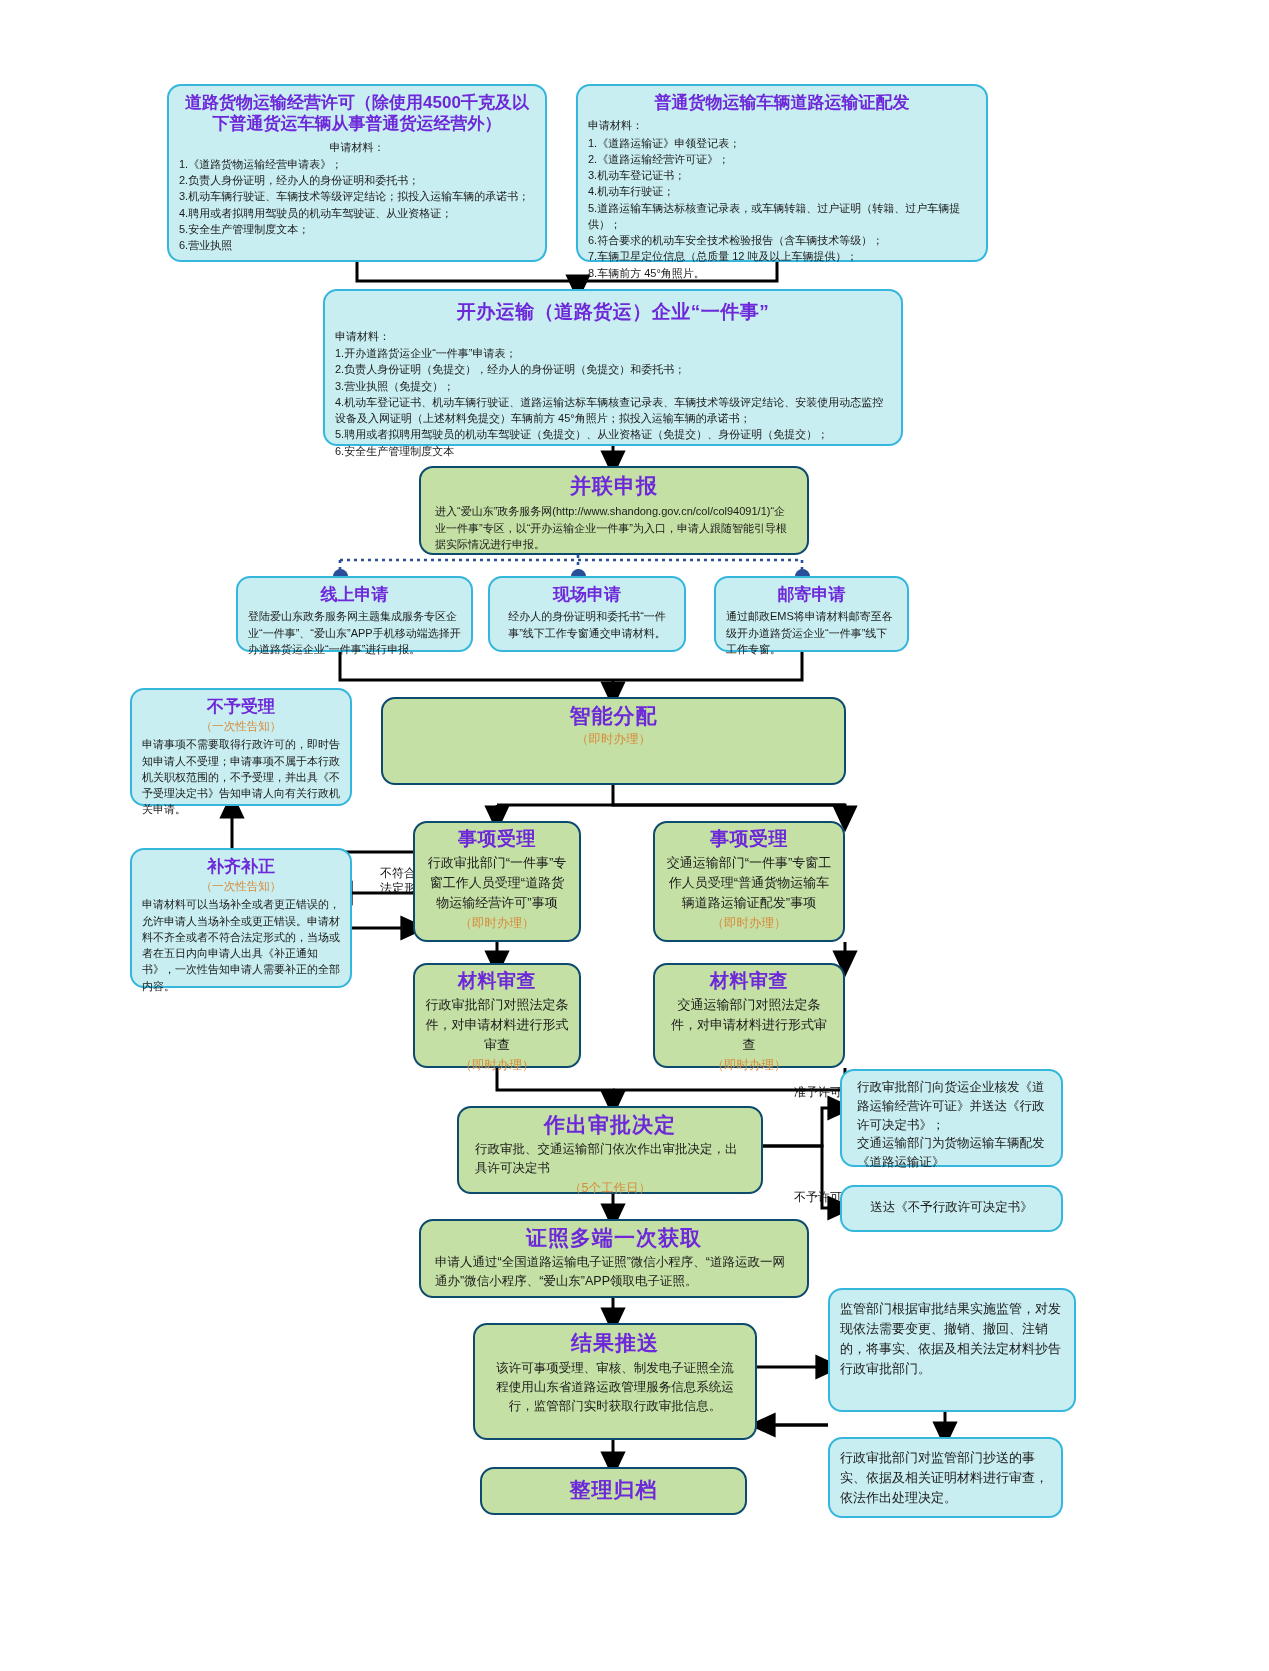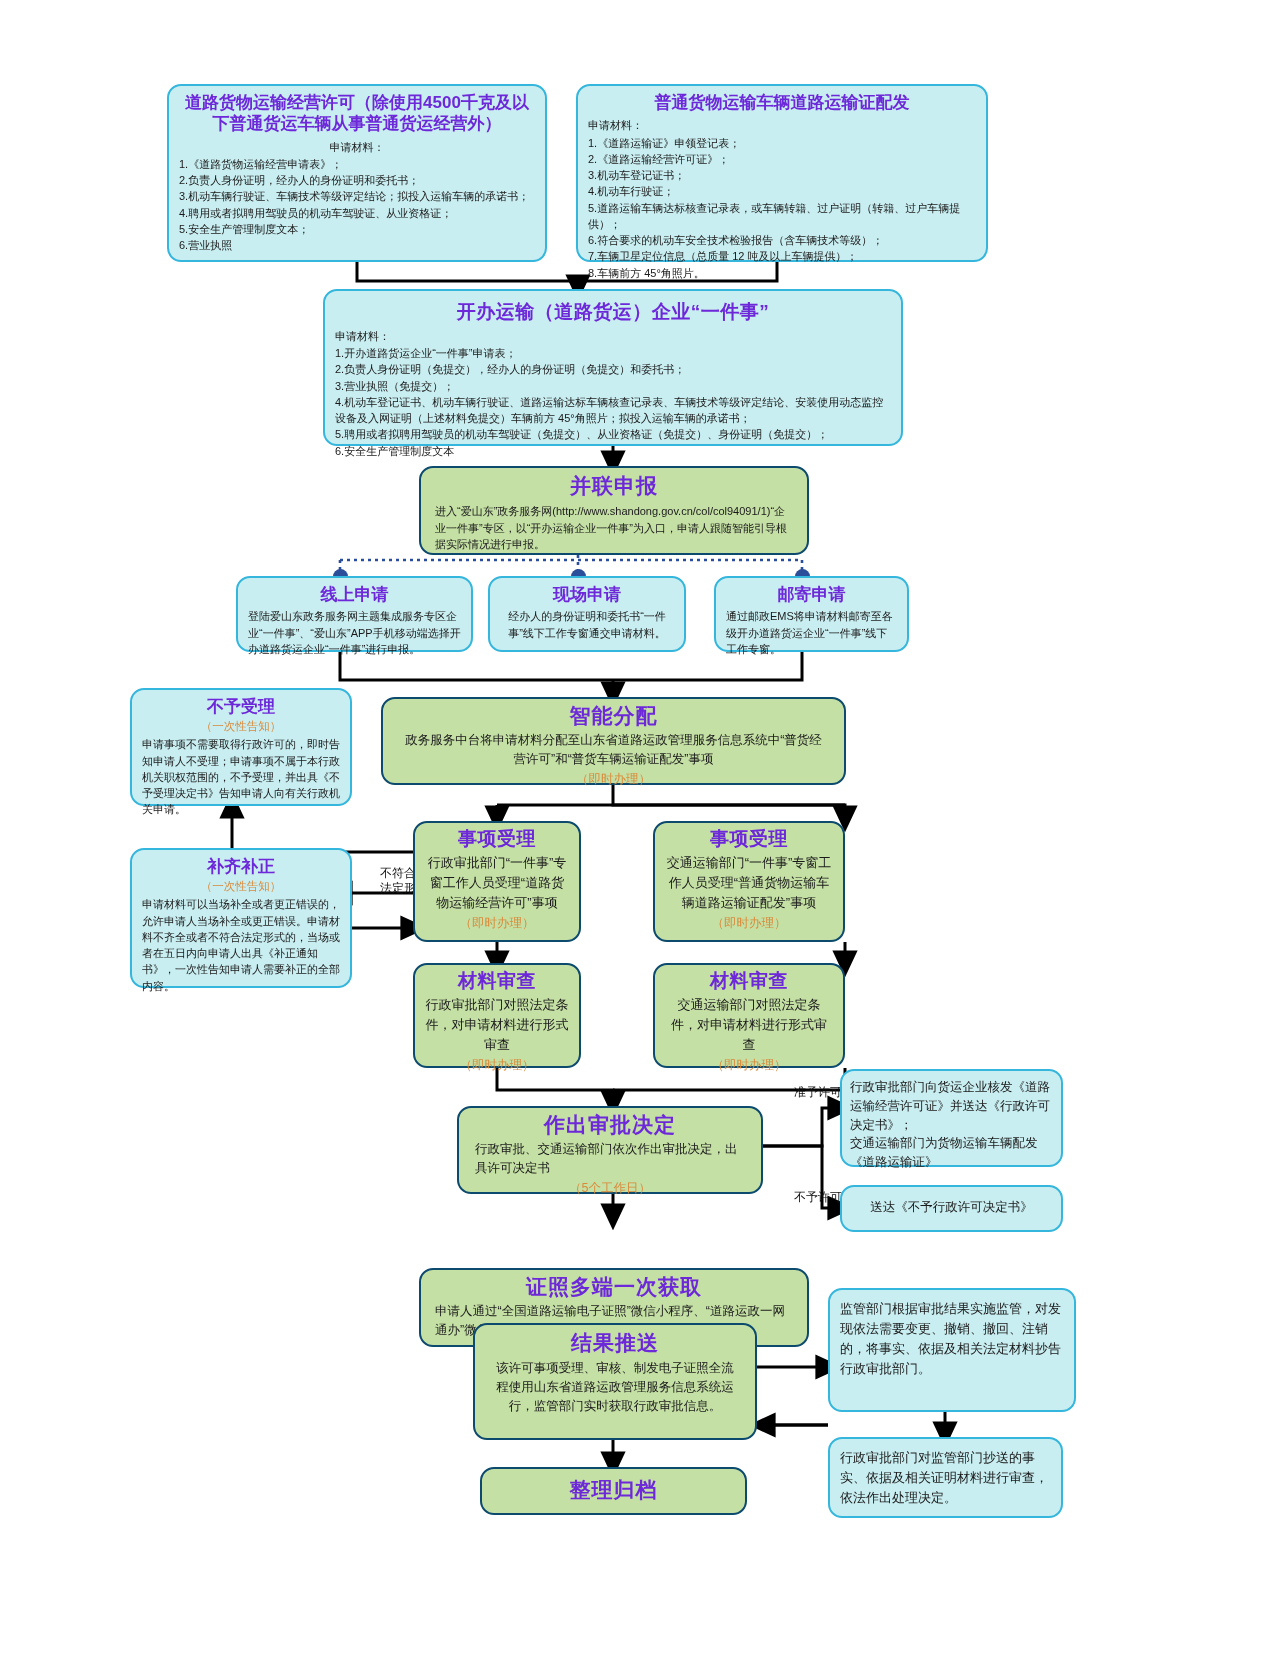--- a/index.html
+++ b/index.html
@@ -222,21 +222,20 @@
   </div>
 
   <div class="node blue" style="left:130px; top:688px; width:222px; height:118px;">
     <div class="title t-md">不予受理</div>
     <div class="sub sub-sm">（一次性告知）</div>
     <div class="body l" style="margin-top:2px;">申请事项不需要取得行政许可的，即时告知申请人不受理；申请事项不属于本行政机关职权范围的，不予受理，并出具《不予受理决定书》告知申请人向有关行政机关申请。</div>
   </div>
 
   <div class="node green" style="left:381px; top:697px; width:465px; height:88px; padding-top:4px;">
     <div class="title t-xl">智能分配</div>
-    <div class="body c body12" style="margin-top:2px; padding:0 12px;">政务服务中台将申请材料分配至山东省道路运政管理服务信息系统中“普货经营许可”和“普货车辆运输证配发”事项</div>
     <div class="sub">（即时办理）</div>
   </div>
 
   <div class="node blue" style="left:130px; top:848px; width:222px; height:140px;">
     <div class="title t-md">补齐补正</div>
     <div class="sub sub-sm">（一次性告知）</div>
     <div class="body l" style="margin-top:2px;">申请材料可以当场补全或者更正错误的，允许申请人当场补全或更正错误。申请材料不齐全或者不符合法定形式的，当场或者在五日内向申请人出具《补正通知书》，一次性告知申请人需要补正的全部内容。</div>
   </div>
 
   <div class="edge-label" style="left:352px; top:866px; width:60px;">不符合<br>法定形式</div>
@@ -267,30 +266,30 @@
 
   <div class="node green" style="left:457px; top:1106px; width:306px; height:88px; padding-top:4px;">
     <div class="title t-xl">作出审批决定</div>
     <div class="body l body12" style="margin-top:2px; padding:0 6px;">行政审批、交通运输部门依次作出审批决定，出具许可决定书</div>
     <div class="sub">（5个工作日）</div>
   </div>
 
   <div class="edge-label" style="left:766px; top:1085px;">准予许可</div>
   <div class="edge-label" style="left:766px; top:1190px;">不予许可</div>
 
-  <div class="node blue" style="left:840px; top:1069px; width:223px; height:98px; padding:7px 8px;">
+  <div class="node blue" style="left:840px; top:1069px; width:223px; height:98px; padding:7px 15px;">
     <div class="body l body12" style="white-space:pre-line;">行政审批部门向货运企业核发《道路运输经营许可证》并送达《行政许可决定书》；
 交通运输部门为货物运输车辆配发《道路运输证》</div>
   </div>
 
   <div class="node blue" style="left:840px; top:1185px; width:223px; height:47px; display:flex; align-items:center; justify-content:center;">
     <div class="body c body12">送达《不予行政许可决定书》</div>
   </div>
 
-  <div class="node green" style="left:419px; top:1268px; width:390px; height:79px; padding-top:4px;">
+  <div class="node green" style="left:419px; top:1219px; width:390px; height:79px; padding-top:4px;">
     <div class="title t-xl">证照多端一次获取</div>
     <div class="body l body12" style="margin-top:2px; padding:0 4px;">申请人通过“全国道路运输电子证照”微信小程序、“道路运政一网通办”微信小程序、“爱山东”APP领取电子证照。</div>
   </div>
 
   <div class="node green" style="left:473px; top:1323px; width:284px; height:117px; padding-top:5px;">
     <div class="title t-xl">结果推送</div>
     <div class="body c body12" style="margin-top:3px; padding:0 6px;">该许可事项受理、审核、制发电子证照全流程使用山东省道路运政管理服务信息系统运行，监管部门实时获取行政审批信息。</div>
   </div>
 
   <div class="node green" style="left:480px; top:1467px; width:267px; height:48px; display:flex; align-items:center; justify-content:center;">

